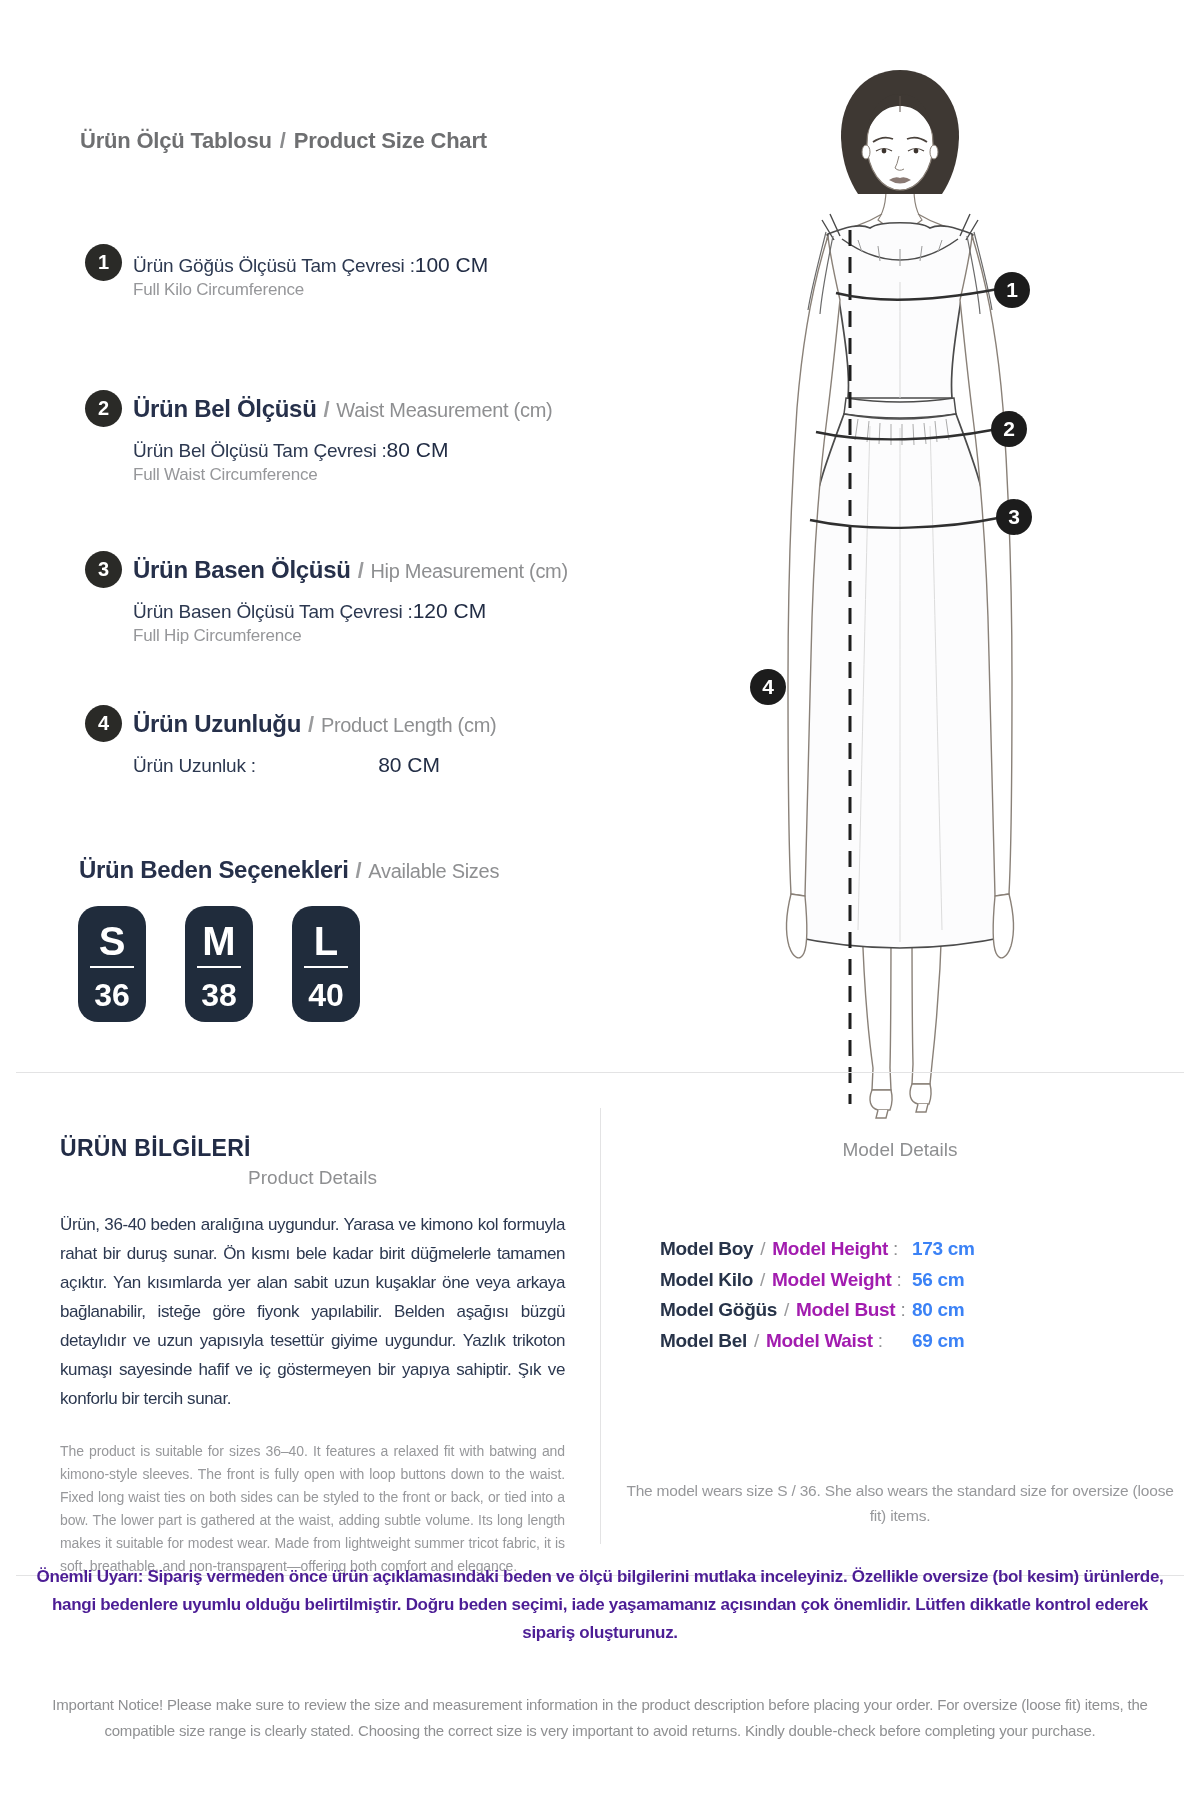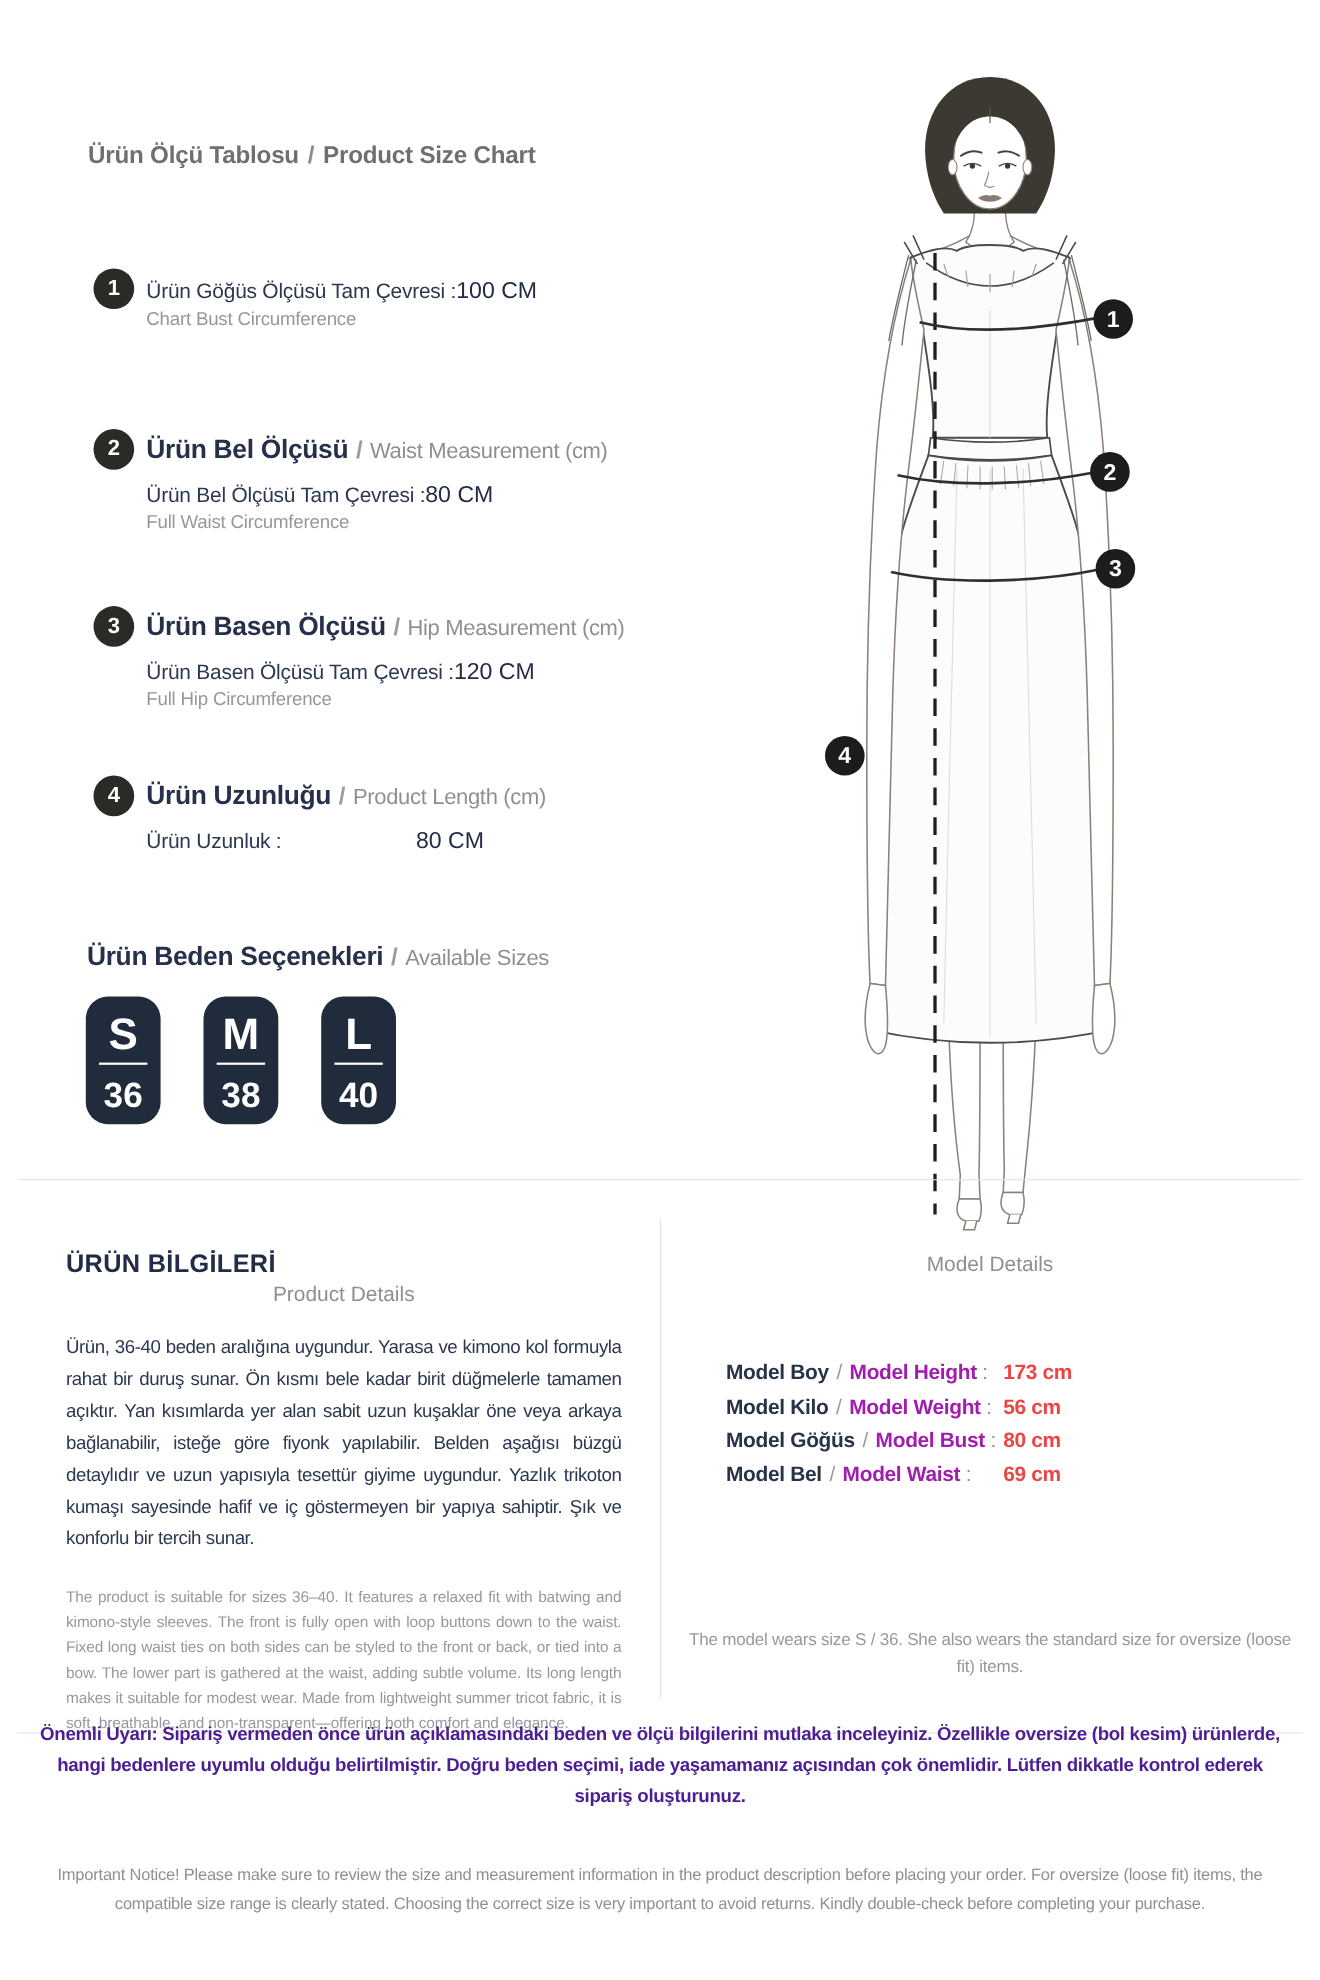--- a/index.html
+++ b/index.html
@@ -49,21 +49,21 @@
   .sec-sub { text-align:center; font-size:19px; color:#8e8f91; margin-top:5px; line-height:22px; }
   .body-tr { margin-top:21px; font-size:17px; line-height:29px; color:#2c3850; text-align:justify; font-weight:500; letter-spacing:-0.4px; }
   .body-en { margin-top:27px; font-size:14px; line-height:23px; color:#97989b; text-align:justify; letter-spacing:-0.1px; }
 
   .model-table { position:absolute; left:660px; top:1234px; }
   .model-row { display:grid; grid-template-columns:252px auto; line-height:30.5px; font-size:19px; letter-spacing:-0.3px; white-space:nowrap; }
   .model-row .tr { font-weight:700; color:#273349; }
   .model-row .sep { color:#9a9b9d; margin:0 7px; font-weight:400; }
   .model-row .en { color:#a21caf; font-weight:700; }
   .model-row .colon { color:#8e8f91; margin-left:5px; }
-  .model-row .val { font-weight:700; color:#ef4444; }
+  .model-row .val { font-weight:700; color:#3b82f6; }
 
   .model-note-tr { position:absolute; left:620px; top:1410px; width:560px; text-align:center;
                    font-size:16.5px; font-weight:700; color:#2c3850; line-height:25px; letter-spacing:-0.3px; }
   .model-note-en { position:absolute; left:620px; top:1478px; width:560px; text-align:center;
                    font-size:15.5px; color:#97989b; line-height:25px; letter-spacing:-0.2px; }
 
   
   .notice-tr { position:absolute; left:30px; top:1563px; width:1140px; text-align:center;
                font-size:17px; font-weight:600; color:#4c1d95; line-height:28px; letter-spacing:-0.3px; }
   .notice-en { position:absolute; left:40px; top:1692px; width:1120px; text-align:center;
@@ -84,21 +84,21 @@
 
   <section class="measure" style="top:244px">
     <div class="num-badge">
         <span>1</span>
       </div>
     <div class="m-body">
       <div class="m-value-row">
         <span class="m-label">Ürün Göğüs Ölçüsü Tam Çevresi :</span>
         <span class="m-value">100 CM</span>
       </div>
-      <div class="m-sub">Chart Bust Circumference</div>
+      <div class="m-sub">Full Kilo Circumference</div>
     </div>
   </section>
 
   <section class="measure" style="top:390px">
     <div class="num-badge">
         <span>2</span>
       </div>
     <div class="m-body">
       <div class="m-title">
         <span>Ürün Bel Ölçüsü</span><span class="sep">/</span><span class="en">Waist Measurement (cm)</span>

